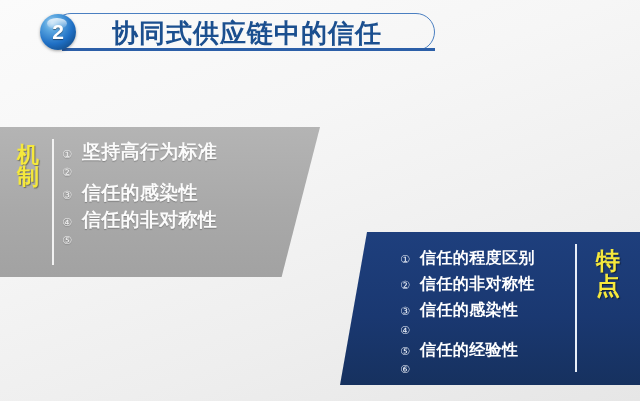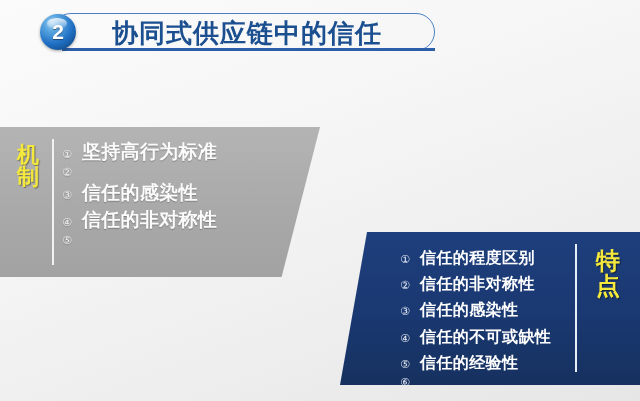--- a/index.html
+++ b/index.html
@@ -261,21 +261,20 @@
       <div class="b-row">
         <div class="b-num">②</div>
         <div class="b-text">信任的非对称性</div>
       </div>
       <div class="b-row">
         <div class="b-num">③</div>
         <div class="b-text">信任的感染性</div>
       </div>
       <div class="b-row">
         <div class="b-num">④</div>
-        <div class="b-text">信任的不可或缺性</div>
       </div>
       <div class="b-row">
         <div class="b-num">⑤</div>
         <div class="b-text">信任的经验性</div>
       </div>
       <div class="b-row">
         <div class="b-num">⑥</div>
       </div>
 
     </div>

